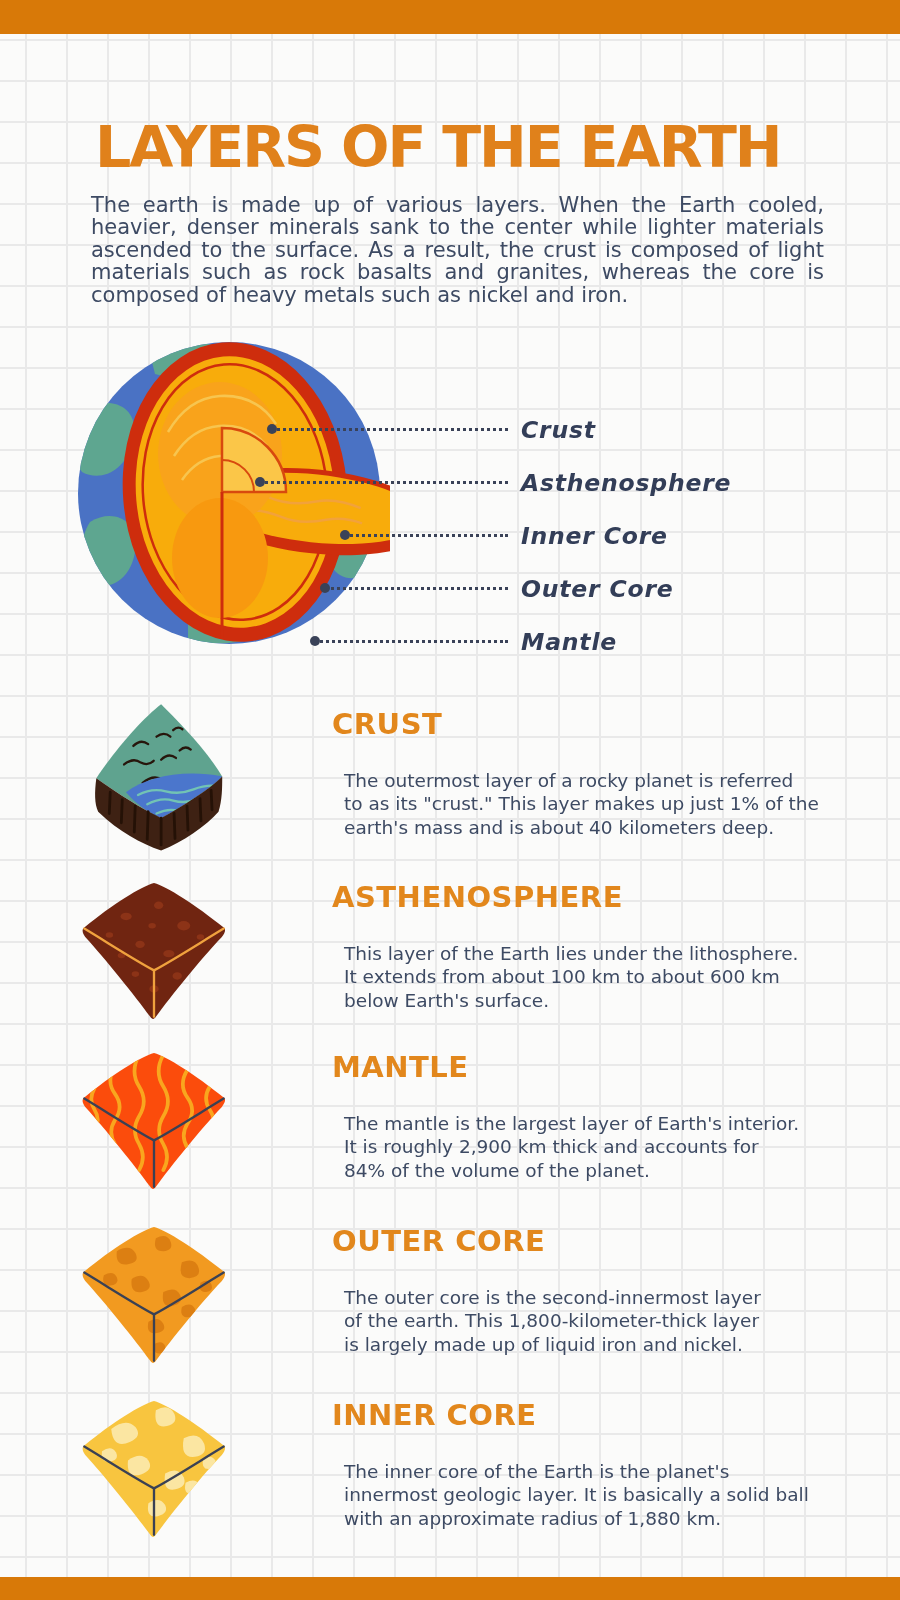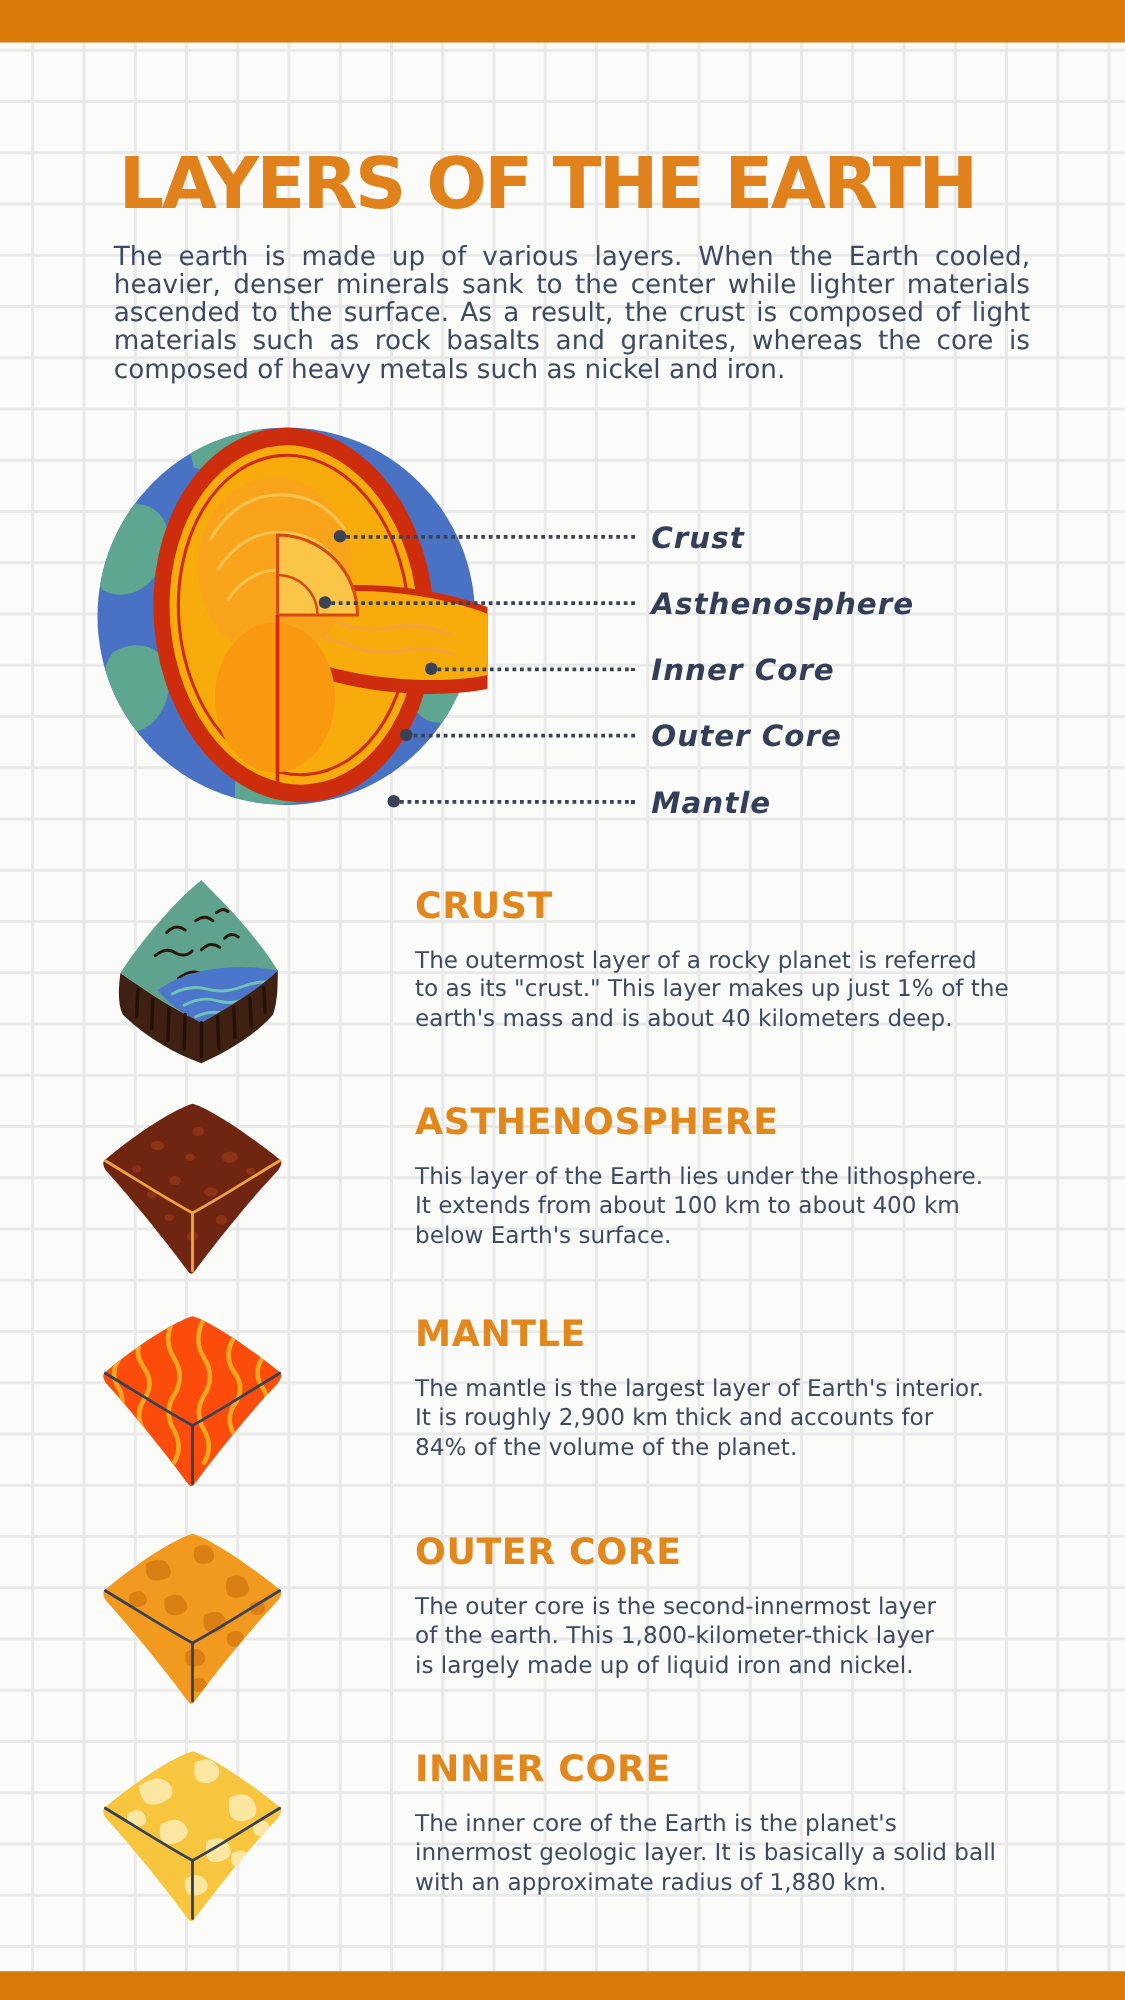--- a/index.html
+++ b/index.html
@@ -38,21 +38,21 @@
     letter-spacing:0.8px; color:#333E58; white-space:nowrap;
   }
   .layer-section{position:absolute; left:0; width:900px; height:172px;}
   .layer-icon{position:absolute; left:64px; top:2px;}
   .layer-heading{
     position:absolute; left:332px; top:12px; margin:0;
     font-size:29px; font-weight:bold; letter-spacing:0.5px; color:#E2871C;
     white-space:nowrap;
   }
   .layer-body{
-    position:absolute; left:332px; top:62px; margin:0; width:520px;
+    position:absolute; left:332px; top:62px; margin:12px; width:520px;
     font-size:18.5px; line-height:23.4px; color:#3D4A63;
     white-space:pre-line;
   }
 </style>
 </head>
 <body>
 
 <div class="infographic">
 
   <div class="bar top"></div>
@@ -181,21 +181,21 @@
             <ellipse cx="55" cy="92" rx="4" ry="3"></ellipse>
         </g>
         <g fill="none" stroke="#F0A23E" stroke-width="2.5" stroke-linecap="round">
           <path d="M15,63 C40,78 66,95 90,108 C114,95 140,78 165,63"></path>
           <path d="M90,108 L90,158"></path>
         </g>
       </svg>
     </div>
     <h2 class="layer-heading">ASTHENOSPHERE</h2>
     <p class="layer-body">This layer of the Earth lies under the lithosphere.
-It extends from about 100 km to about 400 km
+It extends from about 100 km to about 600 km
 below Earth's surface.</p>
   </section>
 
   <section class="layer-section" style="top:1038px;">
     <div class="layer-icon">
       <svg width="180" height="158" viewBox="0 0 180 170">
         <defs>
             <clipPath id="mantleClip">
               <path d="M90,14 C104,18 134,37 165,62 C168,64 166,68 163,72 C140,96 108,136 92,158 C90,161 88,161 86,158 C70,136 38,96 16,72 C13,68 12,64 15,62 C45,37 76,18 90,14 Z"></path>
             </clipPath>

